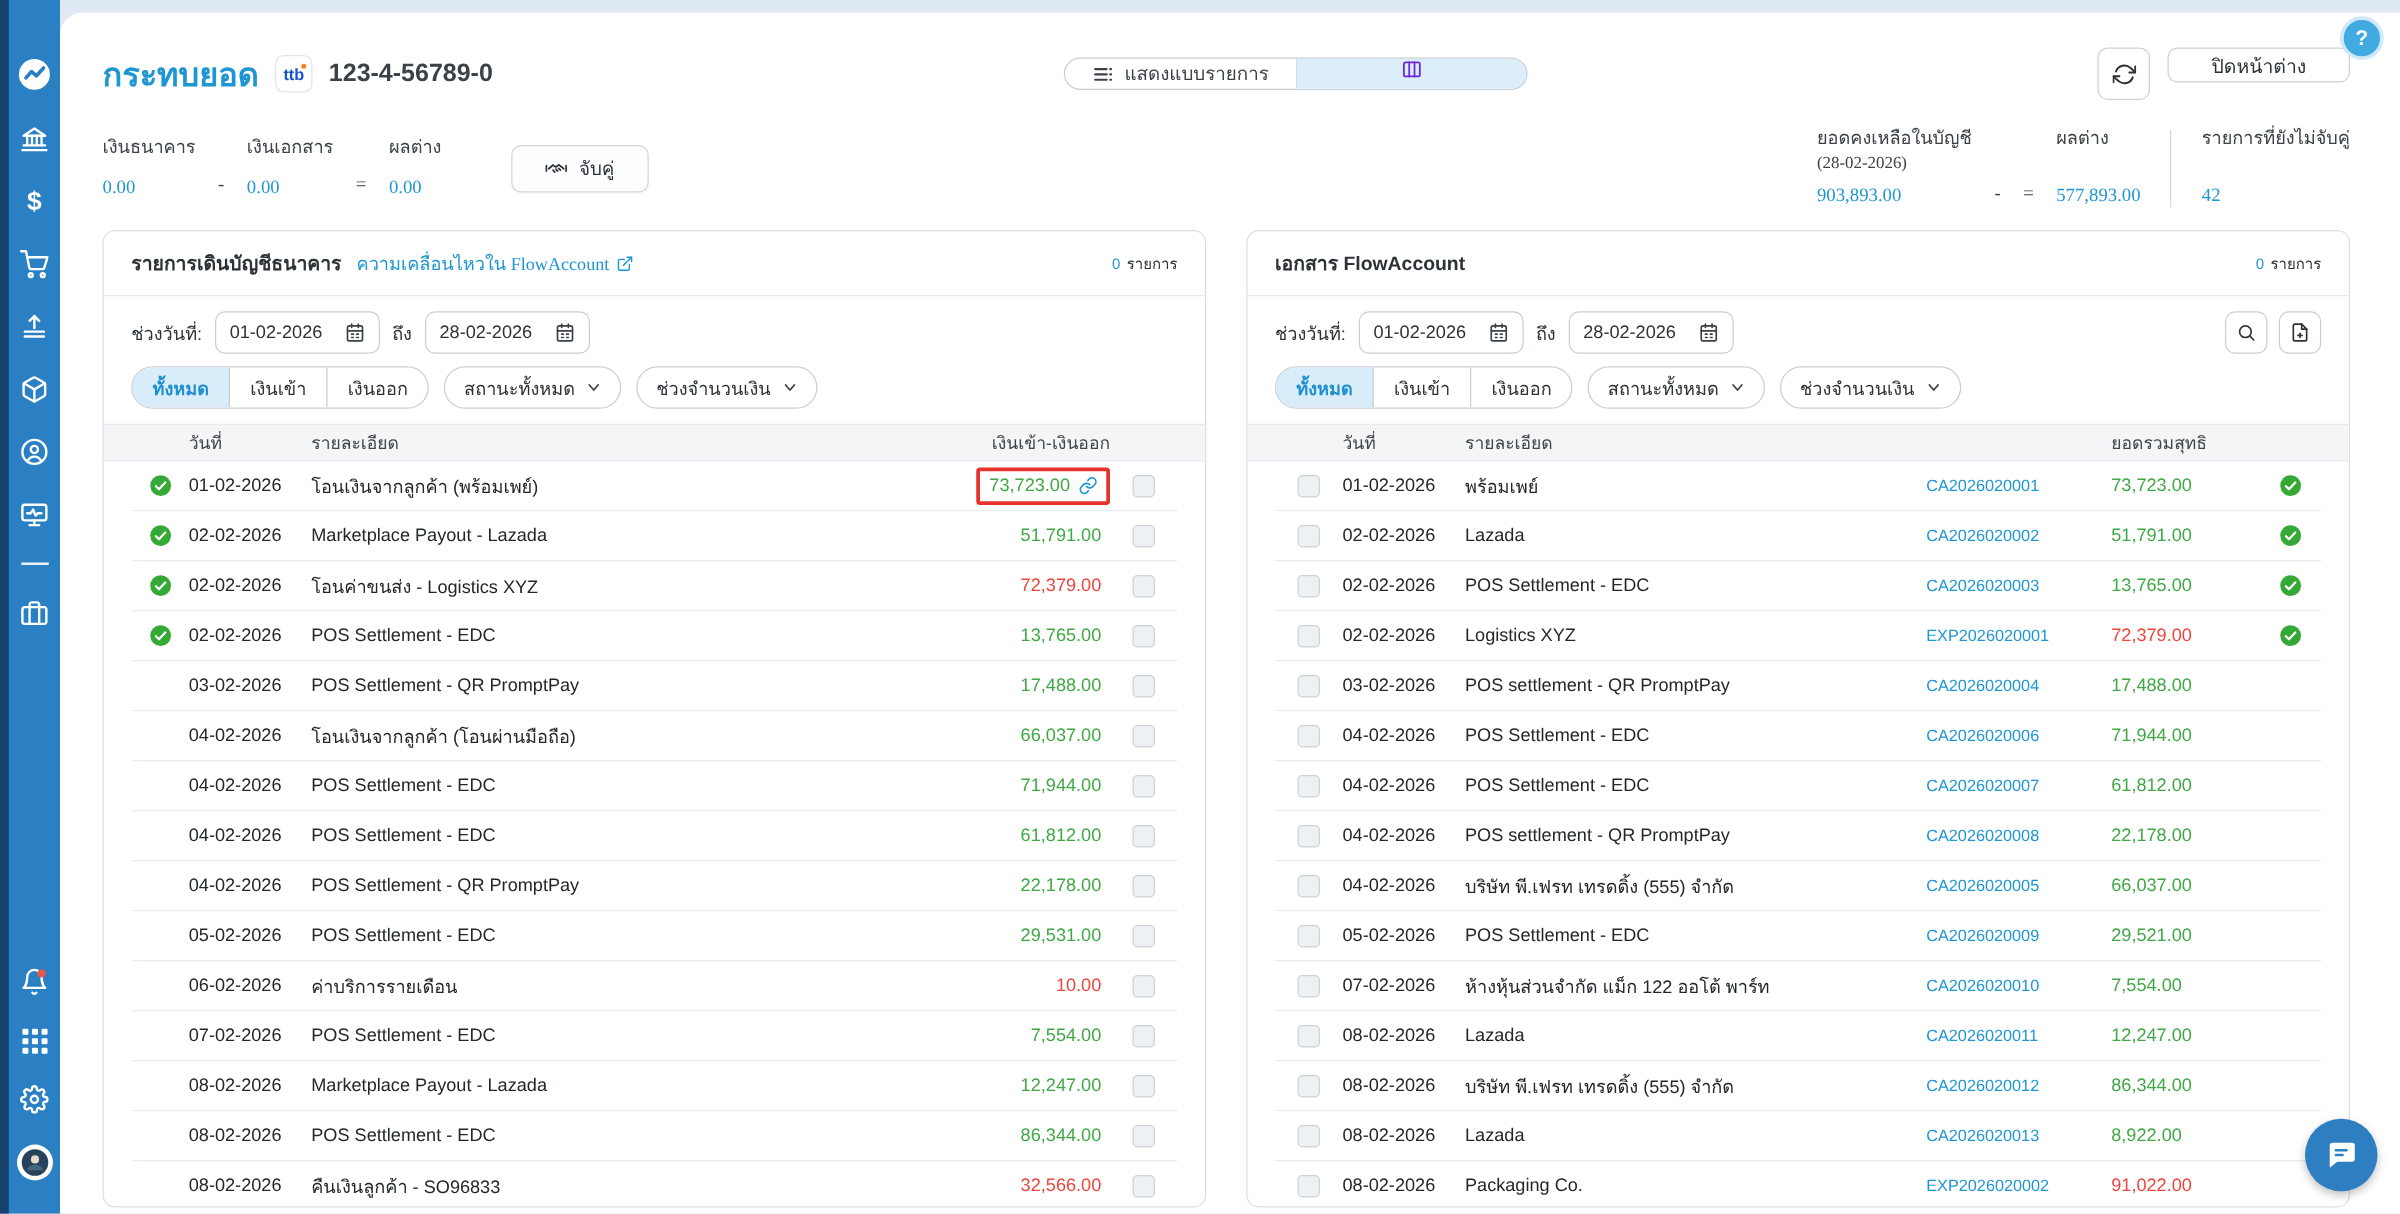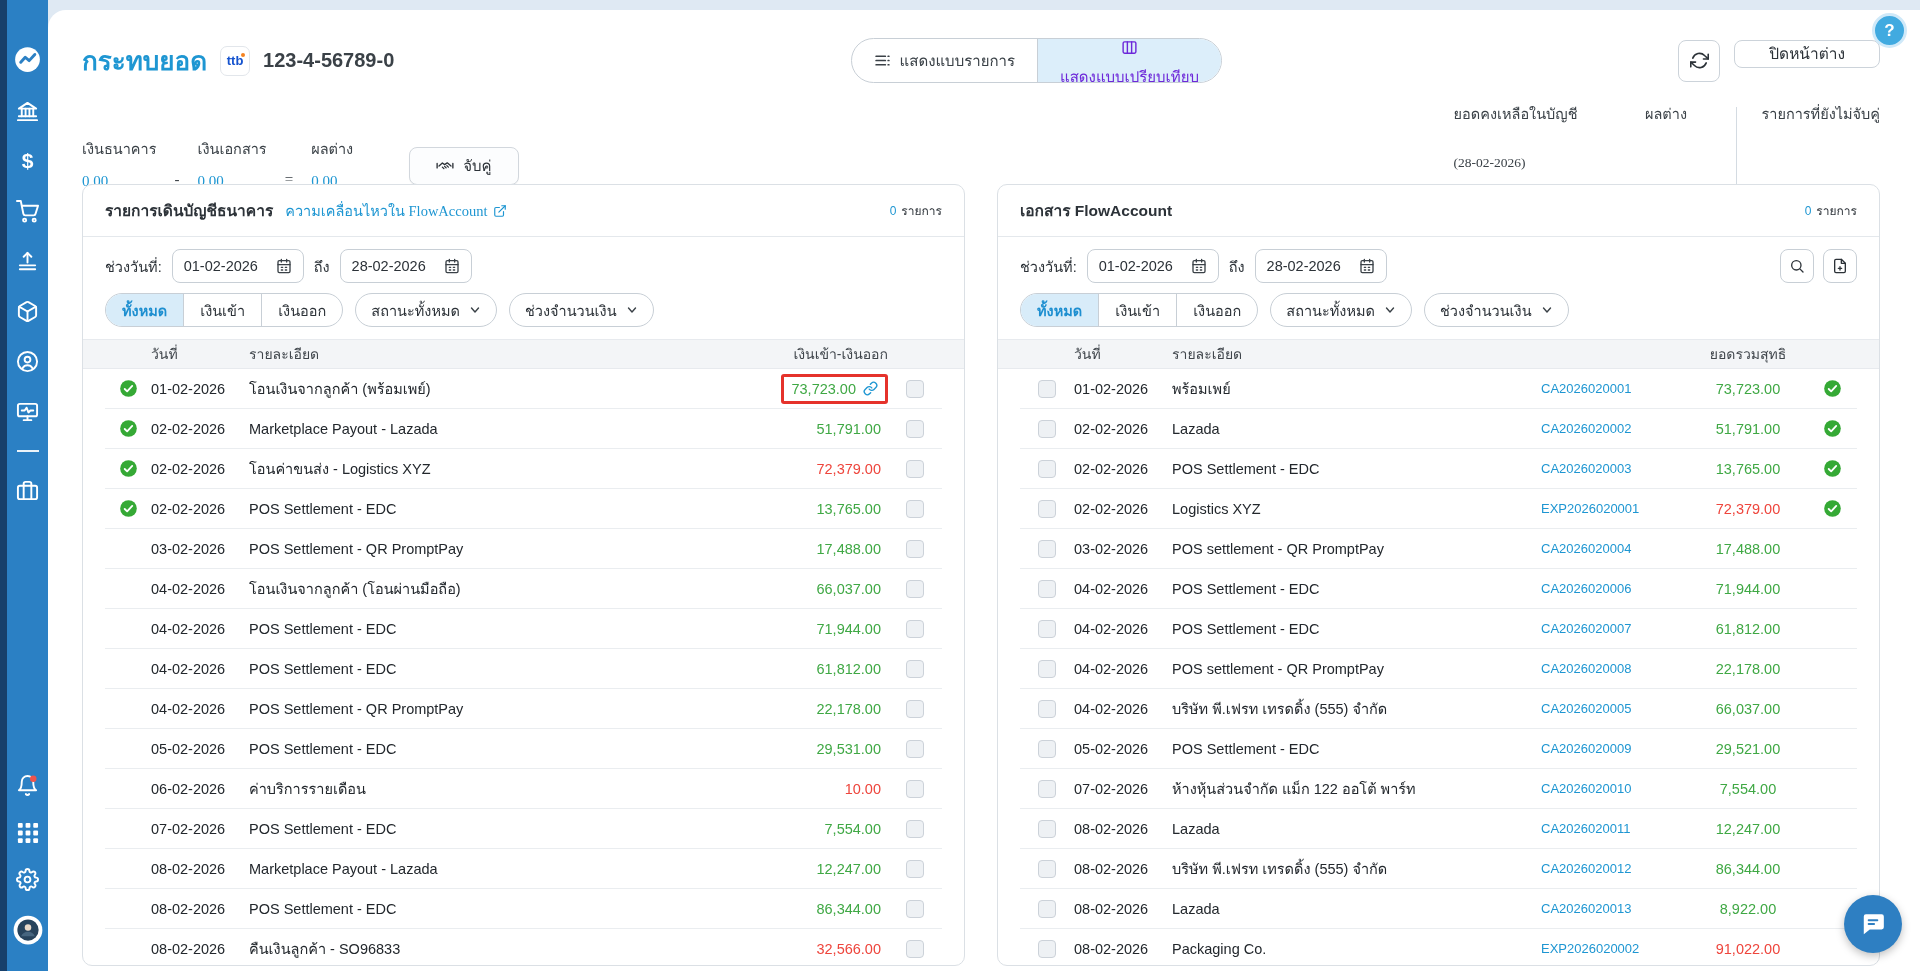--- a/index.html
+++ b/index.html
@@ -28,21 +28,21 @@
   .title-group { display:flex; align-items:center; gap:13px; }
   .page-title { font-size:26px; font-weight:bold; color:#1e96d2; }
   .bank-logo { width:30px; height:30px; border:1px solid #e2e6eb; border-radius:7px;
     display:flex; align-items:center; justify-content:center;
     font-size:13px; font-weight:bold; color:#1553cf; background:#fff; position:relative; }
   .bank-logo::after { content:""; position:absolute; right:4px; top:6px; width:4px; height:4px;
     border-radius:50%; background:#f58220; }
   .account-number { font-size:20px; font-weight:bold; color:#3a4147; }
 
   .view-toggle { margin:0 auto; display:flex; border:1px solid #c8cfd6;
-    border-radius:999px; overflow:hidden; height:45px; font-size:15px; background:#fff; }
+    border-radius:999px; overflow:hidden; height:26px; font-size:15px; background:#fff; }
   .vt-seg { display:flex; align-items:center; gap:9px; padding:0 22px; color:#3a4147; cursor:pointer; }
   .vt-seg .ic { width:17px; height:17px; display:flex; }
   .vt-seg .ic svg { width:100%; height:100%; }
   .vt-seg.first { border-right:1px solid #c8cfd6; }
   .vt-seg.active { background:#dcEEfa; background:#dceefa; color:#6d28d9; font-weight:normal;flex-direction:column; }
 
   .top-actions { display:flex; gap:14px; }
   .icon-btn { width:42px; height:42px; border:1px solid #ccd3da; border-radius:8px;
     background:#fff; display:flex; align-items:center; justify-content:center;
     color:#2c3238; cursor:pointer; }
@@ -60,21 +60,21 @@
   .summary-bar { display:flex; align-items:center; padding:22px 40px 0 34px;font-family:Liberation Serif, serif; }
   .metric { display:flex; flex-direction:column; min-height:50px; }
   .metric .lbl { font-size:14.5px; color:#3a4147; line-height:1.3; }
   .metric .sub { font-size:13.5px; color:#3a4147; line-height:1.3; }
   .metric .val { font-size:15px; color:#1e96d2; margin-top:auto; padding-top:7px;
     display:flex; align-items:center; gap:8px; }
   .metric .val .edit-ic { width:15px; height:15px; color:#2c3238; cursor:pointer; display:flex; }
   .metric .val .edit-ic svg { width:100%; height:100%; }
   .metrics-left, .metrics-right { display:flex; gap:18px; }
   .metrics-right { margin-left:auto; }
-  .metrics-right .metric { min-height:64px;gap:30px; }
+  .metrics-right .metric { min-height:64px; }
   .op { align-self:flex-end; font-size:15px; color:#3a4147; padding-bottom:2px; }
   .v-divider { width:1px; background:#d4dbe2; align-self:stretch; margin:2px 6px 0; }
   .match-btn { margin-left:56px; margin-top:2px; height:38px; padding:0 26px;
     border:1px solid #d2d7dd; border-radius:8px; background:#fcfdfe; font-size:15px;
     color:#2c3238; display:flex; align-items:center; gap:9px; cursor:pointer;
     font-family:inherit; box-shadow:0 1px 1px rgba(0,0,0,.04); }
   .match-btn .ic { width:18px; height:18px; display:flex; }
   .match-btn .ic svg { width:100%; height:100%; }
 
   
@@ -125,21 +125,21 @@
     font-size:14.5px; color:#22272c; }
 
   .c-status { width:46px; display:flex; justify-content:center; flex:none; }
   .c-status svg { width:19px; height:19px; }
   .c-date { width:98px; flex:none; }
   .c-desc { flex:1; padding-right:8px; overflow:hidden; white-space:nowrap; }
   .c-amtzone { width:178px; display:flex; justify-content:flex-end; align-items:center; flex:none; }
   .c-amthead { width:178px; text-align:right; flex:none; }
   .c-check { width:54px; display:flex; justify-content:center; flex:none; }
   .c-doc { width:148px; flex:none; font-size:13px; color:#1e96d2; }
-  .c-amt { width:118px; flex:none; text-align:center; }
+  .c-amt { width:118px; flex:none; text-align:left; }
   .c-statusr { width:50px; display:flex; justify-content:center; flex:none; }
   .c-statusr svg { width:19px; height:19px; }
 
   .amt-wrap { display:flex; align-items:center; gap:7px; padding:4px 7px; }
   .amt-wrap.hl { border:3px solid #e5322b; border-radius:3px; }
   .amt.in { color:#3fa844; }
   .amt.out { color:#ee453c; }
   .link-ic { width:15px; height:15px; display:flex; cursor:pointer; }
   .link-ic svg { width:100%; height:100%; }
   .cb { width:18px; height:18px; border:1px solid #ccd2d9; border-radius:4px;

